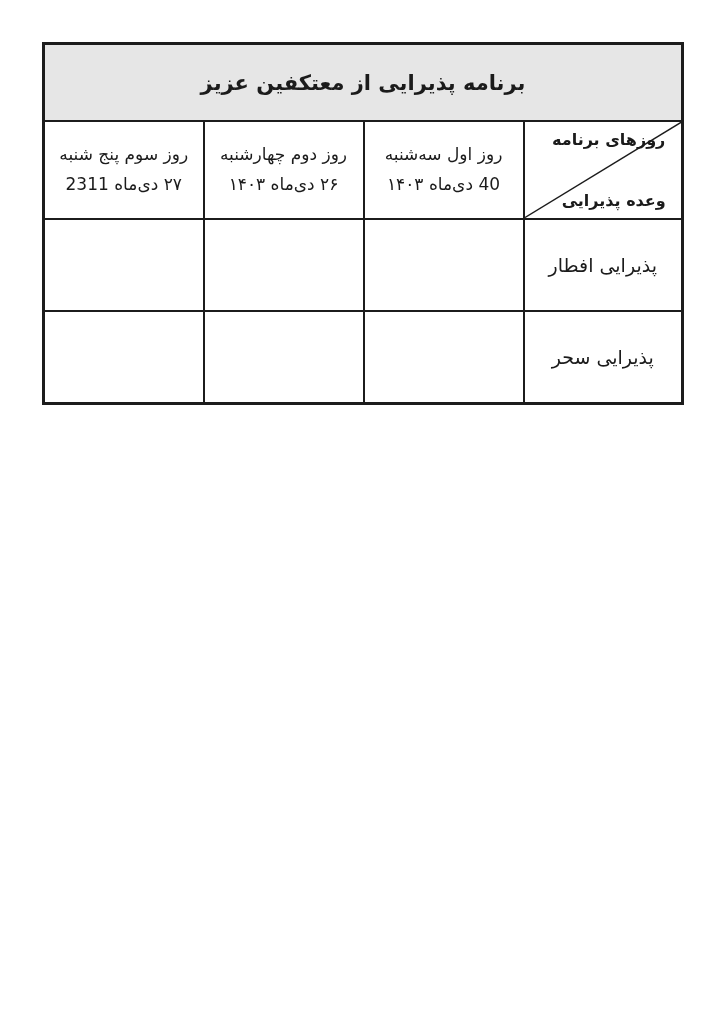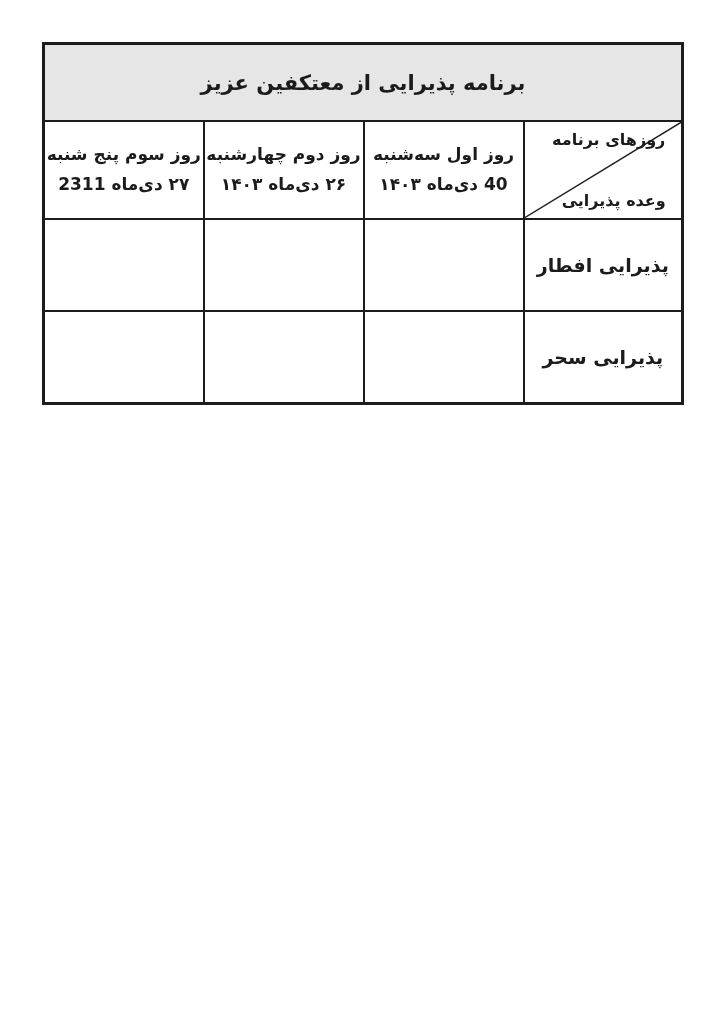--- a/index.html
+++ b/index.html
@@ -35,21 +35,21 @@
     background: #e6e6e6;
     font-size: 21px;
     font-weight: bold;
     height: 62px;
     letter-spacing: 0;
   }
   tr.header-row { height: 78px; }
   tr.body-row { height: 74px; }
   td.day-header {
     font-size: 17px;
-    font-weight: bold;
+    font-weight: normal;
     line-height: 1.0;
   }
   td.day-header .line1 { display: block; margin-bottom: 13px; }
   td.day-header .line2 { display: block; }
   td.corner-cell {
     position: relative;
     overflow: hidden;
   }
   .corner-svg {
     position: absolute;
@@ -65,21 +65,21 @@
   }
   .corner-bottom-label {
     position: absolute;
     bottom: 8px; left: 14%; width: 86%;
     text-align: center;
     font-size: 16px;
     font-weight: bold;
   }
   td.row-label {
     font-size: 19px;
-    font-weight: bold;
+    font-weight: normal;
   }
   td.empty-cell { background: #ffffff; }
 </style>
 </head>
 <body>
 
 <div class="page">
   <table class="schedule">
     <colgroup>
       <col style="width:159px">

